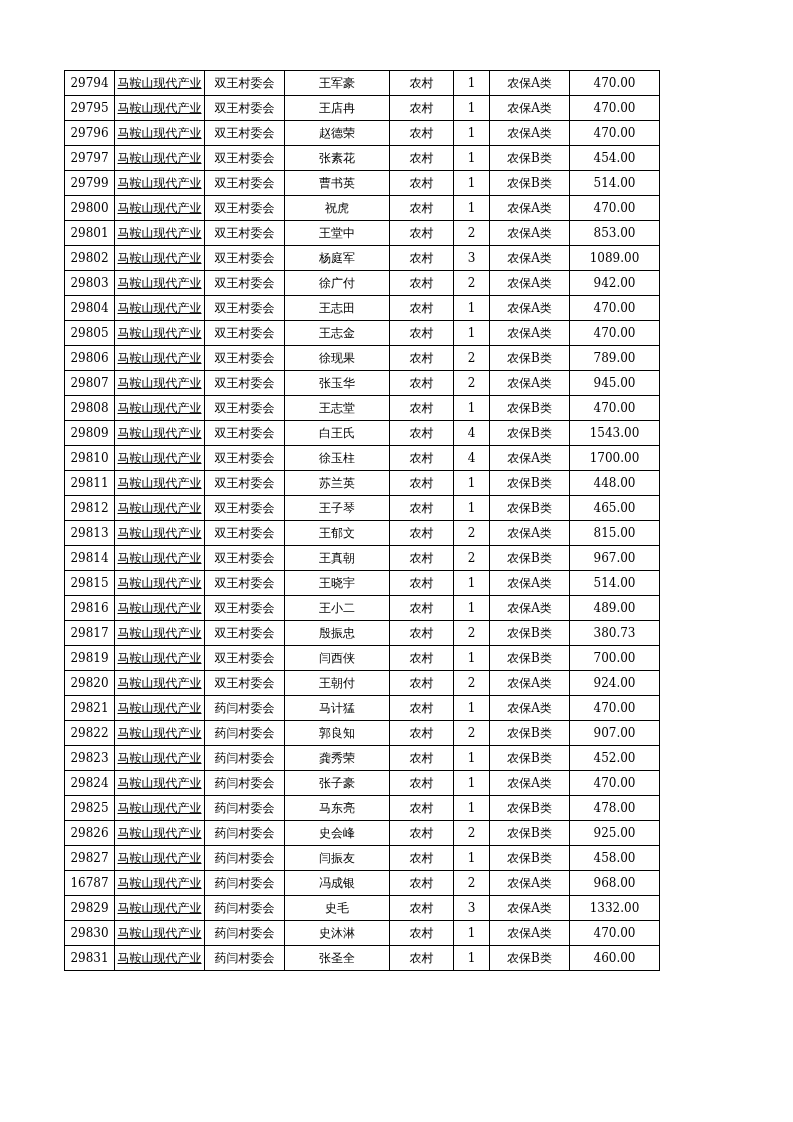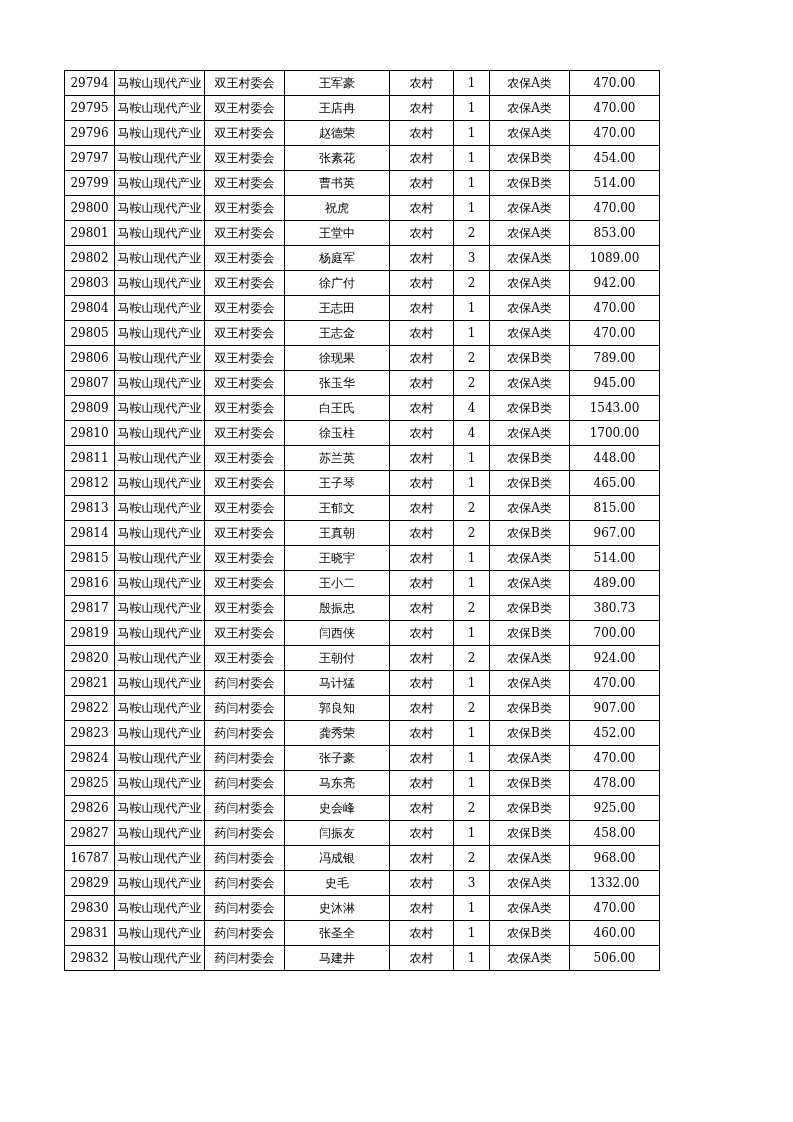--- a/index.html
+++ b/index.html
@@ -36,21 +36,21 @@
   }
   
   col.c0 { width: 50px; }
   col.c1 { width: 90px; }
   col.c2 { width: 80px; }
   col.c3 { width: 105px; }
   col.c4 { width: 64px; }
   col.c5 { width: 36px; }
   col.c6 { width: 80px; }
   col.c7 { width: 90px; }
-  td.col-organization { letter-spacing: 0; }
+  td.col-organization { letter-spacing: 0; text-decoration: underline; }
   td.col-amount { text-align: center; }
 </style>
 </head>
 <body>
 
 <div class="page">
   <table class="roster">
     <colgroup>
       <col class="c0">
         <col class="c1">
@@ -186,20 +186,30 @@
           <td class="col-record-id">29807</td>
           <td class="col-organization">马鞍山现代产业</td>
           <td class="col-village-committee">双王村委会</td>
           <td class="col-person-name">张玉华</td>
           <td class="col-residence-type">农村</td>
           <td class="col-person-count">2</td>
           <td class="col-insurance-category">农保A类</td>
           <td class="col-amount">945.00</td>
         </tr>
         <tr>
+          <td class="col-record-id">29808</td>
+          <td class="col-organization">马鞍山现代产业</td>
+          <td class="col-village-committee">双王村委会</td>
+          <td class="col-person-name">王志堂</td>
+          <td class="col-residence-type">农村</td>
+          <td class="col-person-count">1</td>
+          <td class="col-insurance-category">农保B类</td>
+          <td class="col-amount">470.00</td>
+        </tr>
+        <tr>
           <td class="col-record-id">29809</td>
           <td class="col-organization">马鞍山现代产业</td>
           <td class="col-village-committee">双王村委会</td>
           <td class="col-person-name">白王氏</td>
           <td class="col-residence-type">农村</td>
           <td class="col-person-count">4</td>
           <td class="col-insurance-category">农保B类</td>
           <td class="col-amount">1543.00</td>
         </tr>
         <tr>
@@ -404,26 +414,16 @@
         </tr>
         <tr>
           <td class="col-record-id">29831</td>
           <td class="col-organization">马鞍山现代产业</td>
           <td class="col-village-committee">药闫村委会</td>
           <td class="col-person-name">张圣全</td>
           <td class="col-residence-type">农村</td>
           <td class="col-person-count">1</td>
           <td class="col-insurance-category">农保B类</td>
           <td class="col-amount">460.00</td>
-        </tr>
-        <tr>
-          <td class="col-record-id">29832</td>
-          <td class="col-organization">马鞍山现代产业</td>
-          <td class="col-village-committee">药闫村委会</td>
-          <td class="col-person-name">马建井</td>
-          <td class="col-residence-type">农村</td>
-          <td class="col-person-count">1</td>
-          <td class="col-insurance-category">农保A类</td>
-          <td class="col-amount">506.00</td>
         </tr>
       </tbody>
   </table>
 </div>
 
 </body></html>

